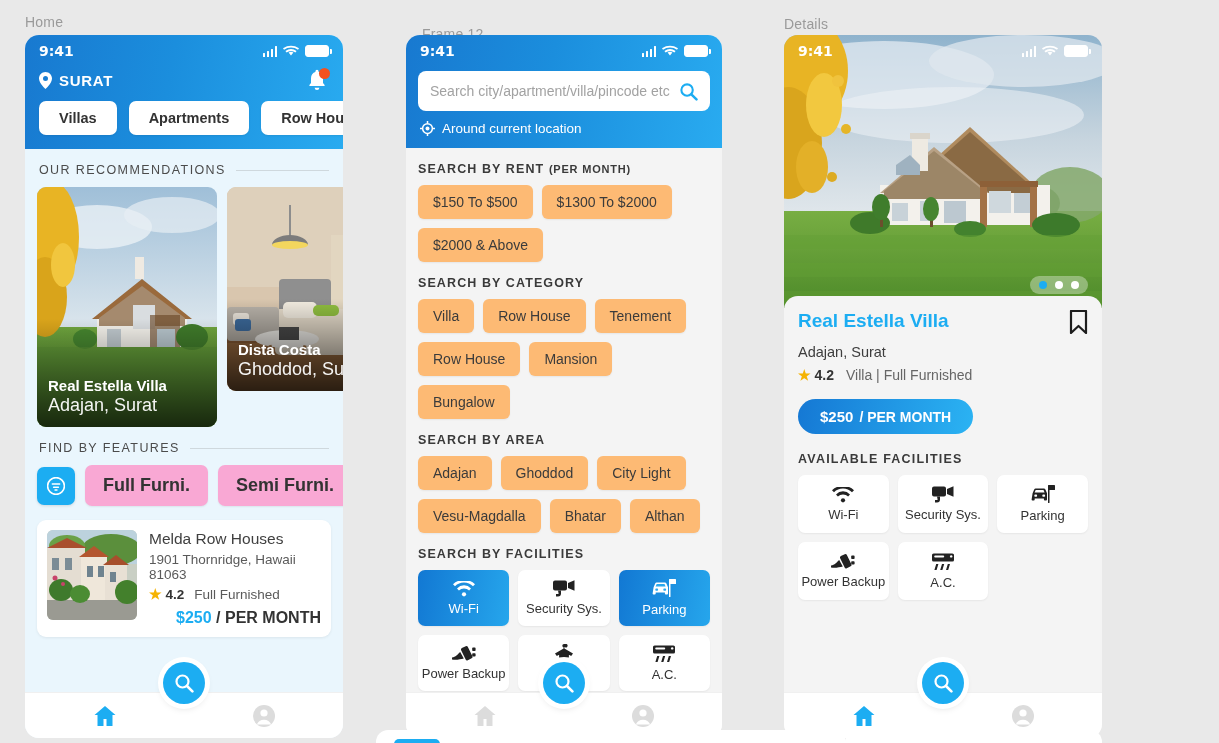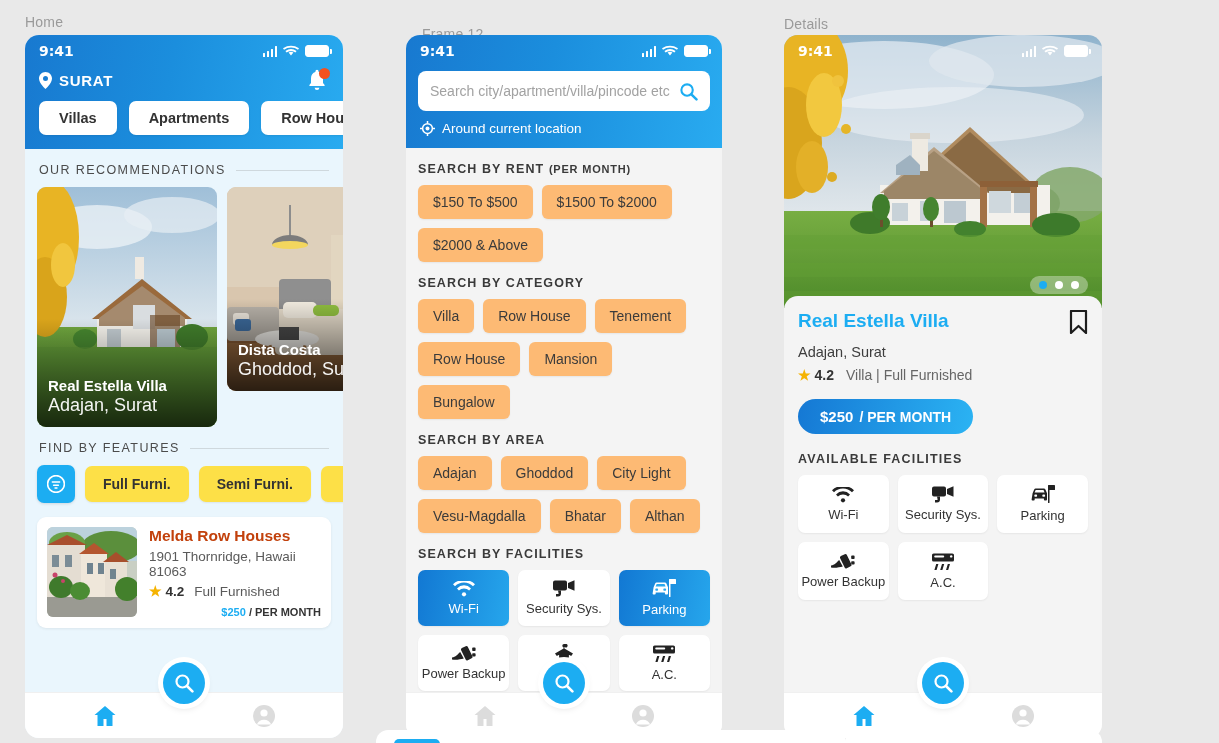--- a/index.html
+++ b/index.html
@@ -97,38 +97,38 @@
   .rec-name { font-size:15px; font-weight:bold; }
   .rec-sub { font-size:18px; margin-top:1px; opacity:.95; }
 
   .feat-row { display:flex; gap:10px; padding-left:12px; align-items:center; }
   .feat-blue {
     width:38px;height:38px;border-radius:7px;background:#1cadf2;
     display:flex;align-items:center;justify-content:center;flex:none;
     box-shadow:0 1px 3px rgba(0,0,0,.12);
   }
   .feat-chip {
-    background:#fde047;border-radius:7px;padding:10px 18px;
-    font-size:14px;font-weight:bold;color:#333;white-space:nowrap;flex:none;
+    background:#f9a8d4;border-radius:7px;padding:10px 18px;
+    font-size:18px;font-weight:bold;color:#333;white-space:nowrap;flex:none;
     box-shadow:0 1px 2px rgba(0,0,0,.07);
   }
 
   .list-card {
     margin: 14px 12px 0 12px; background:#fff; border-radius:9px;
     display:flex; gap:12px; padding:10px;
     box-shadow:0 1px 3px rgba(0,0,0,.07);
   }
   .list-thumb { width:90px;height:90px;border-radius:6px;overflow:hidden;flex:none;position:relative; }
   .list-info { flex:1; min-width:0; }
-  .list-title { font-size:15.5px; font-weight:bold; color:#c2410c; }
+  .list-title { font-size:15.5px; font-weight:normal; color:#404040; }
   .list-addr { font-size:13.5px; color:#5a5a5a; margin-top:4px; }
   .list-meta { display:flex; align-items:center; gap:10px; margin-top:4px; font-size:13.5px; color:#5a5a5a;}
   .rating { display:flex; align-items:center; gap:4px; font-weight:bold; color:#333;}
   .star { color:#f5b301; font-size:14px; }
-  .price-line { text-align:right; margin-top:7px; font-size:11px; font-weight:bold; color:#333;}
+  .price-line { text-align:right; margin-top:7px; font-size:16px; font-weight:bold; color:#333;}
   .price-amt { color:#1cadf2; }
 
   
   .bottombar {
     position:absolute; left:0; right:0; bottom:0; height:46px;
     background:#fff; display:flex; align-items:center;
     border-top:1px solid #f0f0f0;
   }
   .nav-slot { flex:1; display:flex; align-items:center; justify-content:center; }
   .fab {
@@ -500,21 +500,21 @@
 
     <div class="search-body">
 
       <div class="sb-group">
         <div class="sb-title">
           <span>SEARCH BY RENT</span>
           <span class="sub">(PER MONTH)</span>
         </div>
         <div class="pill-wrap">
           <div class="pill">$150 To $500</div>
-          <div class="pill">$1500 To $2000</div>
+          <div class="pill">$1300 To $2000</div>
           <div class="pill">$2000 &amp; Above</div>
         </div>
       </div>
 
       <div class="sb-group">
         <div class="sb-title">SEARCH BY CATEGORY</div>
         <div class="pill-wrap">
           <div class="pill">Villa</div>
           <div class="pill">Row House</div>
           <div class="pill">Tenement</div>

